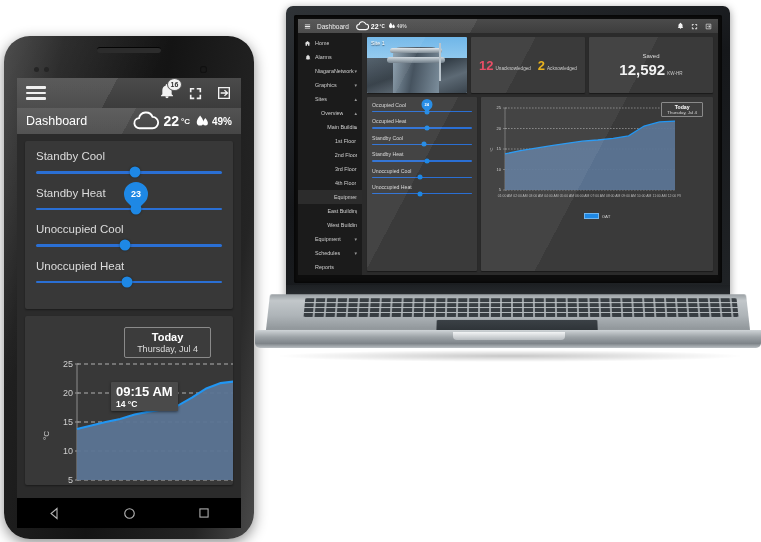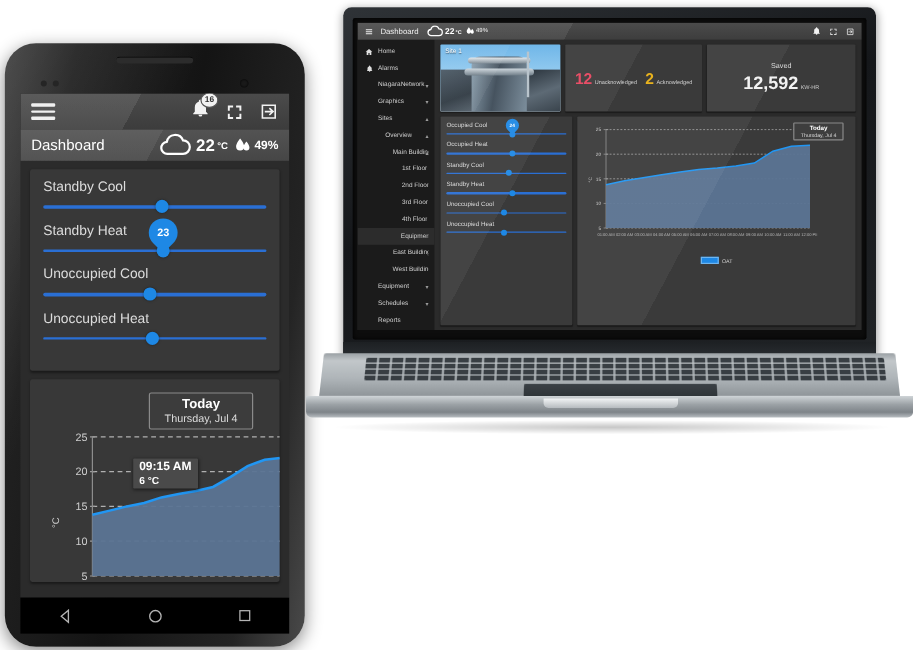--- a/index.html
+++ b/index.html
@@ -59,21 +59,21 @@
   .pin span{transform:rotate(45deg);font-size:9px;color:#fff;font-weight:bold;}
 
   
   .chart-card{padding:9px 8px 0;height:160px;overflow:hidden;}
   .today-box{border:1px solid #8a8a8a;border-radius:2px;padding:3px 12px;
              display:inline-block;position:absolute;right:22px;top:11px;text-align:center;background:#3c3c3c;}
   .today-t{font-size:11px;color:#fff;font-weight:bold;}
   .today-d{font-size:9px;color:#ddd;margin-top:1px;}
   .tooltip{position:absolute;background:#4a4a4a;border-radius:1px;padding:2px 5px;
            box-shadow:0 1px 3px rgba(0,0,0,.5);}
-  .tt-1{font-size:10px;font-weight:bold;color:#fff;}
+  .tt-1{font-size:13px;font-weight:bold;color:#fff;}
   .tt-2{font-size:8.5px;font-weight:bold;color:#fff;}
 
   .ph-nav{position:absolute;left:13px;top:462px;width:224px;height:30px;background:#000;
           display:flex;align-items:center;justify-content:space-around;}
   .navglyph{opacity:.82;}
 
   
   #laptop{position:absolute;left:255px;top:6px;width:506px;height:360px;}
   .lid{position:absolute;left:31px;top:0;width:444px;height:293px;border-radius:7px 7px 2px 2px;
        background:linear-gradient(160deg,#2f3337,#15171a 45%,#202326);
@@ -273,21 +273,21 @@
             <text x="44" y="17.24" text-anchor="end" style="font-size:9px;fill:#cfcfcf">25</text>
           </g>
         <line x1="48" y1="14" x2="48" y2="130" stroke="#8d8d8d" stroke-width="1"></line>
         <path id="ph-area" fill="#5b7494" fill-opacity=".95" d="M48.0,79.0 L62.4,75.5 L76.7,72.0 L91.1,69.1 L105.5,64.5 L119.8,61.6 L134.2,59.2 L148.5,55.8 L162.9,47.6 L177.3,38.4 L191.6,33.1 L206.0,31.4 L206,130 L48,130 Z"></path>
         <path id="ph-line" fill="none" stroke="#2196f3" stroke-width="2.1" d="M48.0,79.0 L62.4,75.5 L76.7,72.0 L91.1,69.1 L105.5,64.5 L119.8,61.6 L134.2,59.2 L148.5,55.8 L162.9,47.6 L177.3,38.4 L191.6,33.1 L206.0,31.4"></path>
         <text x="20" y="90" class="ytick" transform="rotate(-90 20 90)" style="font-size:8px;fill:#cfcfcf">°C</text>
       </svg>
 
       <div class="tooltip" style="left:86px;top:66px;">
         <div class="tt-1">09:15 AM</div>
-        <div class="tt-2">6 °C</div>
+        <div class="tt-2">14 °C</div>
       </div>
     </div>
   </div>
 
   <div class="ph-nav">
     <svg class="navglyph" width="15" height="15" viewBox="0 0 24 24">
       <path fill="none" stroke="#dcdcdc" stroke-width="1.8" d="M16 4 6.5 12 16 20z"></path>
     </svg>
     <svg class="navglyph" width="15" height="15" viewBox="0 0 24 24">
       <circle cx="12" cy="12" r="7.6" fill="none" stroke="#dcdcdc" stroke-width="1.8"></circle>

